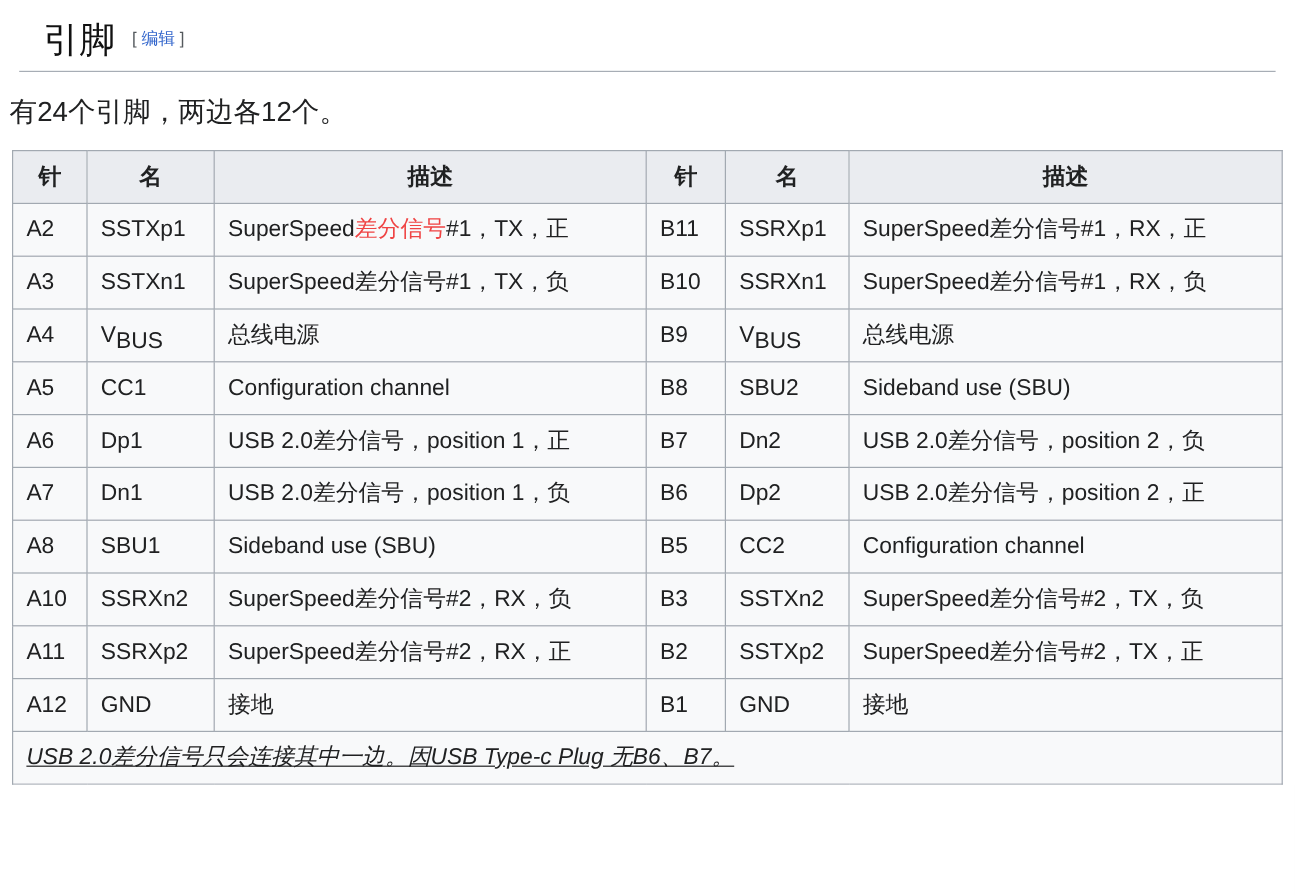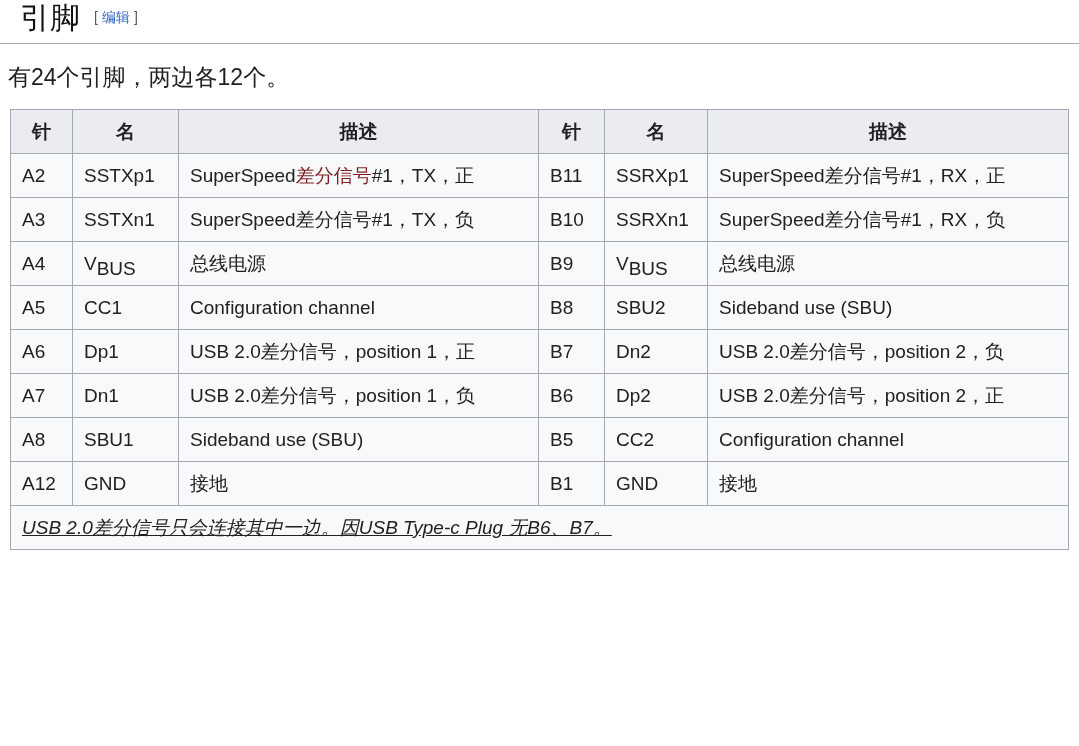--- a/index.html
+++ b/index.html
@@ -5,21 +5,21 @@
   html, body { margin: 0; padding: 0; background: #fff; }
   body {
     width: 1079px;
     color: #202122;
     font-family: "Liberation Sans", "DejaVu Sans", sans-serif;
     -webkit-font-smoothing: antialiased;
   }
   .page { width: 1079px; overflow: hidden; }
 
   h2.section-heading {
-    margin: 0;
+    margin: 16px;
     padding: 2px 10px 9px 20px;
     font-size: 30px;
     font-weight: 400;
     line-height: 1.05;
     border-bottom: 1px solid #a7adb5;
     color: #111;
   }
   .editsection {
     font-size: 14px;
     font-weight: 400;
@@ -62,21 +62,21 @@
     background: #eaecf0;
     text-align: center;
     font-weight: 700;
   }
   table.pinout td { text-align: left; }
   table.pinout sub {
     font-size: 19px;
     line-height: 0;
   }
   a.wlink {
-    color: #7f1d1d;
+    color: #ef4444;
     text-decoration: none;
     cursor: pointer;
   }
   td.footnote-cell {
     font-style: italic;
     text-decoration: underline;
   }
 </style>
 </head>
 <body>
@@ -159,20 +159,36 @@
         </tr>
         <tr>
           <td>A8</td>
           <td><span>SBU1</span></td>
           <td><span>Sideband use (SBU)</span></td>
           <td>B5</td>
           <td><span>CC2</span></td>
           <td><span>Configuration channel</span></td>
         </tr>
         <tr>
+          <td>A10</td>
+          <td><span>SSRXn2</span></td>
+          <td><span>SuperSpeed差分信号#2，RX，负</span></td>
+          <td>B3</td>
+          <td><span>SSTXn2</span></td>
+          <td><span>SuperSpeed差分信号#2，TX，负</span></td>
+        </tr>
+        <tr>
+          <td>A11</td>
+          <td><span>SSRXp2</span></td>
+          <td><span>SuperSpeed差分信号#2，RX，正</span></td>
+          <td>B2</td>
+          <td><span>SSTXp2</span></td>
+          <td><span>SuperSpeed差分信号#2，TX，正</span></td>
+        </tr>
+        <tr>
           <td>A12</td>
           <td><span>GND</span></td>
           <td><span>接地</span></td>
           <td>B1</td>
           <td><span>GND</span></td>
           <td><span>接地</span></td>
         </tr>
       </tbody>
     <tfoot>
       <tr>

